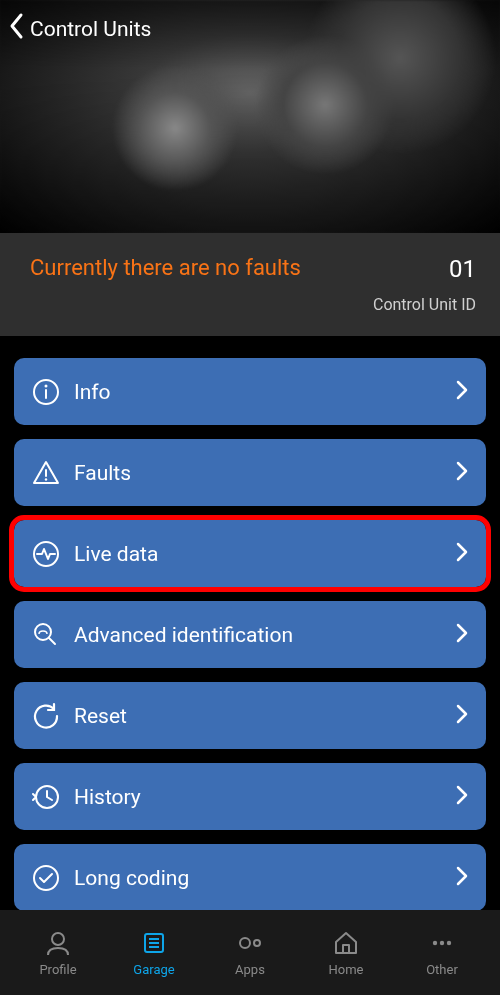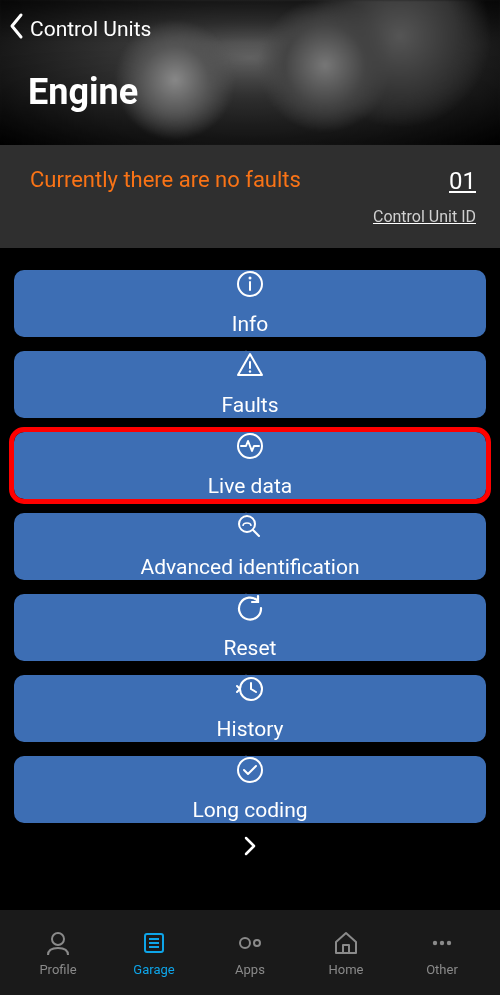--- a/index.html
+++ b/index.html
@@ -6,21 +6,21 @@
     html, body {
       width: 500px;
       height: 995px;
       background: #000;
       font-family: -apple-system, BlinkMacSystemFont, "Segoe UI", Roboto, sans-serif;
       color: #fff;
       overflow: hidden;
     }
     .hero {
       position: relative;
-      height: 145px;
+      height: 233px;
       background: radial-gradient(ellipse at 50% 40%, #666 0%, #3a3a3a 30%, #1a1a1a 70%, #000 100%);
       overflow: hidden;
     }
     .hero::before {
       content: "";
       position: absolute;
       inset: 0;
       background:
         radial-gradient(circle at 35% 55%, #888 0%, #555 10%, transparent 18%),
         radial-gradient(circle at 65% 45%, #777 0%, #444 12%, transparent 20%),
@@ -55,21 +55,20 @@
       justify-content: space-between;
       align-items: flex-start;
     }
     .status-text {
       font-size: 22px;
       font-weight: 400;
       color: #f97316;
     }
     .status-right {
       text-align: right;
-      text-decoration: underline;
     }
     .status-id {
       font-size: 24px;
       font-weight: 400;
     }
     .status-id-label {
       font-size: 16px;
       color: #d0d0d0;
       margin-top: 12px;
     }
@@ -79,21 +78,20 @@
     .menu-item {
       background: #3d6eb4;
       border-radius: 10px;
       height: 67px;
       margin-bottom: 14px;
       display: flex;
       align-items: center;
       padding: 0 18px;
       gap: 14px;
       position: relative;
-      flex-direction: column;
     }
     .menu-item.highlighted {
       outline: 5px solid #ff0000;
       outline-offset: 0px;
     }
     .menu-icon {
       width: 28px;
       height: 28px;
       display: flex;
       align-items: center;
@@ -138,21 +136,20 @@
 
 <div class="hero">
   <div class="back-nav">
     <span class="back-chevron">
       <svg viewBox="0 0 18 28" fill="none" stroke="#fff" stroke-width="3" stroke-linecap="round" stroke-linejoin="round">
           <polyline points="13,3 4,14 13,25"></polyline>
         </svg>
     </span>
     <span>Control Units</span>
   </div>
-  <div class="hero-title">Engine</div>
 </div>
 
 <div class="status-bar">
   <div class="status-text">Currently there are no faults</div>
   <div class="status-right">
     <div class="status-id">01</div>
     <div class="status-id-label">Control Unit ID</div>
   </div>
 </div>
 

